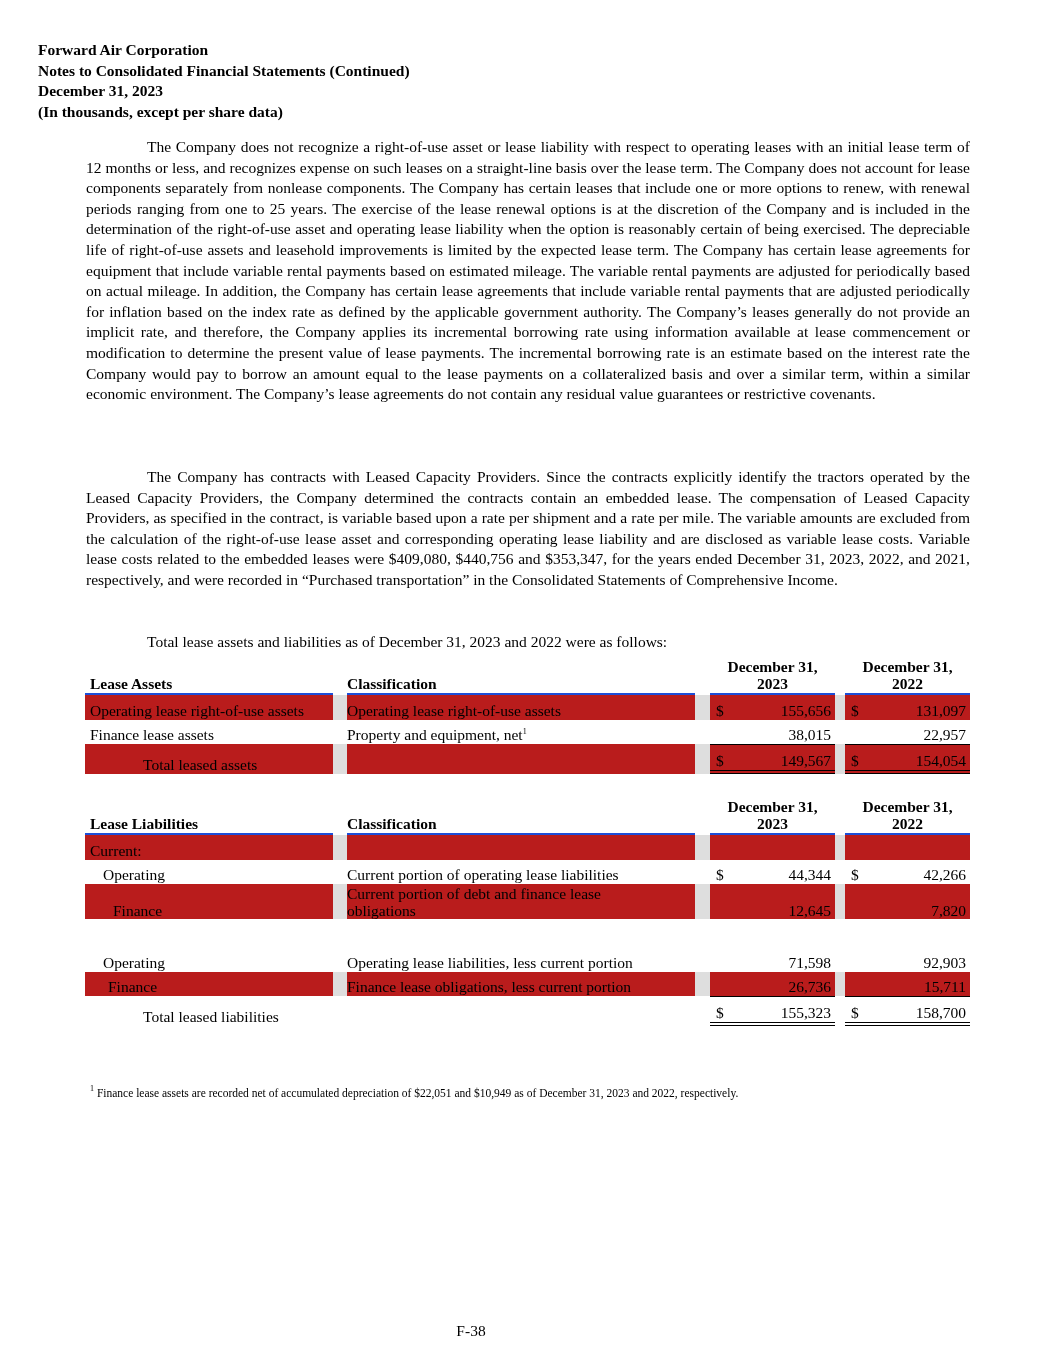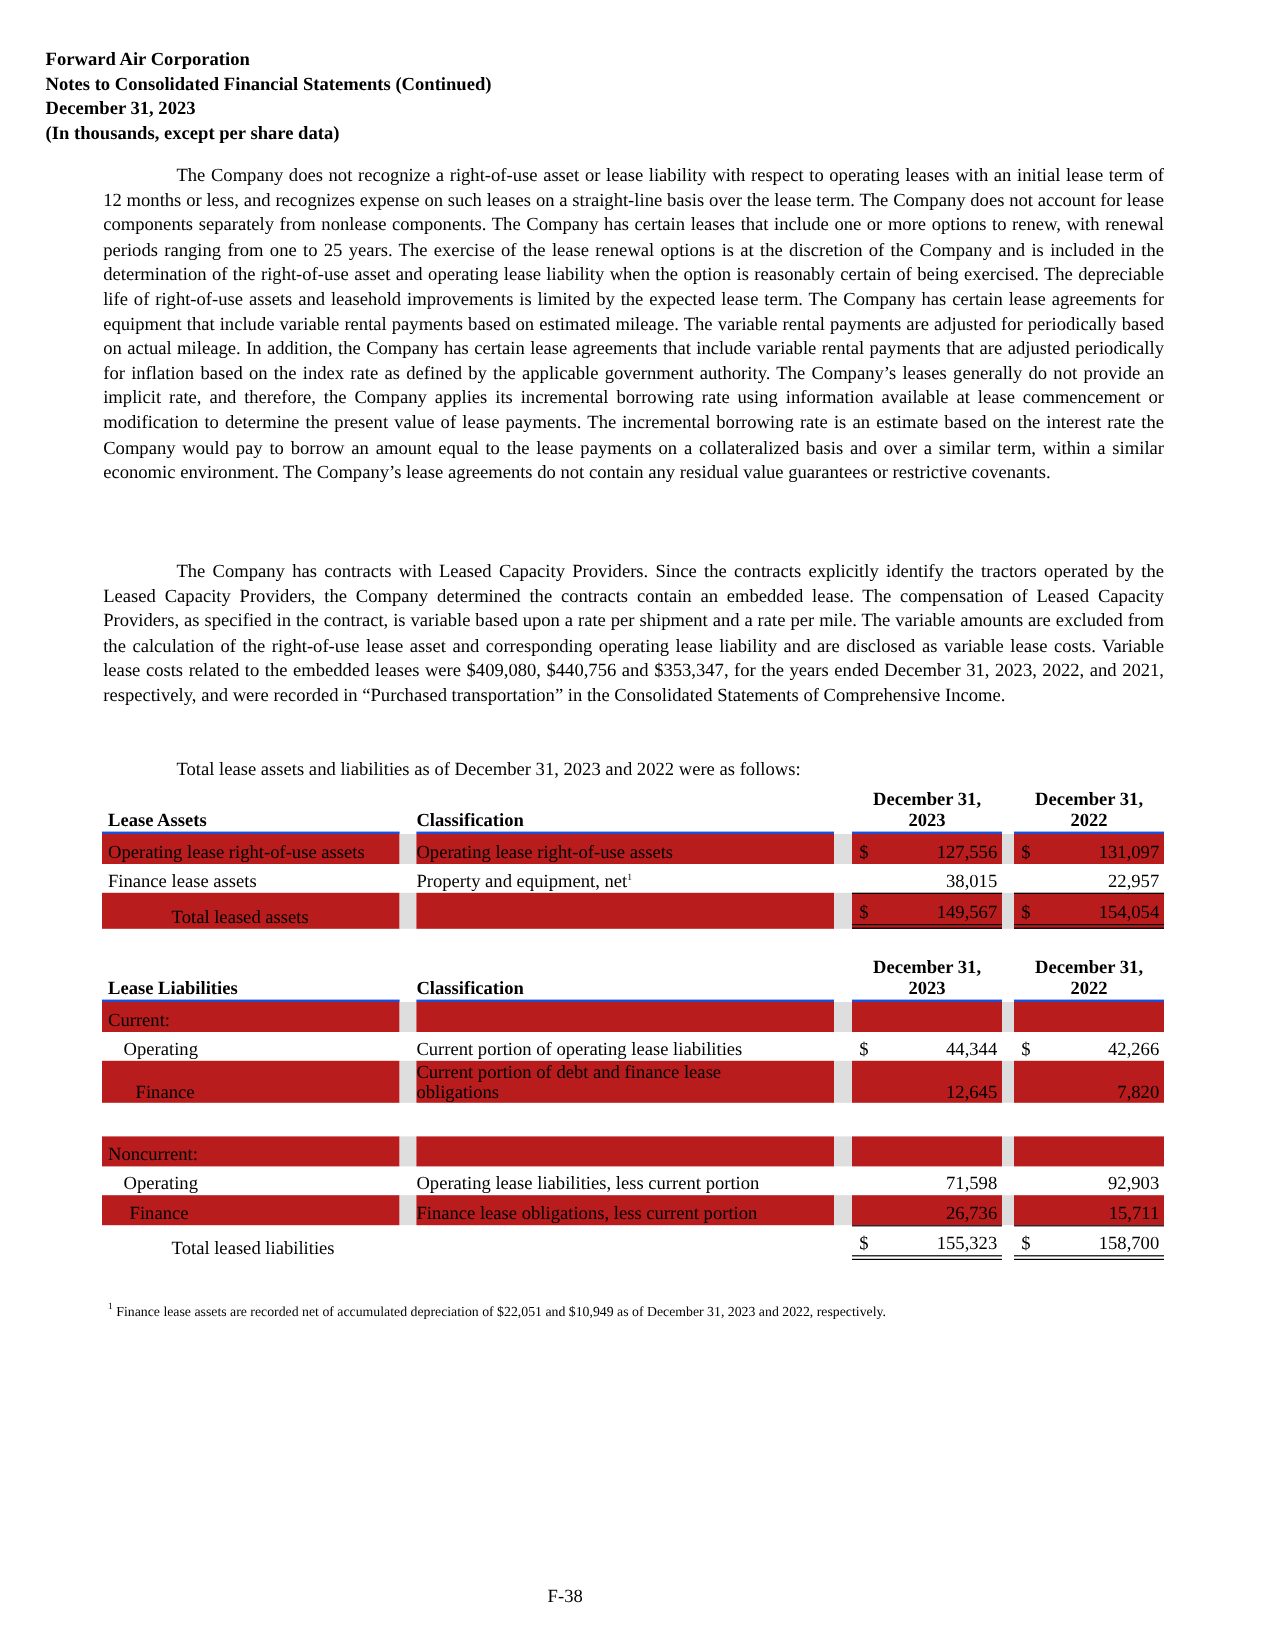--- a/index.html
+++ b/index.html
@@ -84,21 +84,21 @@
     <td class="c4 rule num-h"><span>December 31,</span><br><span>2022</span></td>
   </tr>
   <tr class="shade">
     <td class="c1"><span class="lbl">Operating lease right-of-use assets</span></td>
     <td class="g1"></td>
     <td class="c2">Operating lease right-of-use assets</td>
     <td class="g2"></td>
     <td class="c3">
           <div class="amt">
             <span>$</span>
-            <span>127,556</span>
+            <span>155,656</span>
           </div>
         </td>
     <td class="g3"></td>
     <td class="c4">
           <div class="amt">
             <span>$</span>
             <span>131,097</span>
           </div>
         </td>
   </tr>
@@ -203,29 +203,20 @@
   </tr>
   <tr class="spacer">
     <td class="c1"></td>
         <td class="g1"></td>
         <td class="c2"></td>
         <td class="g2"></td>
         <td class="c3"></td>
         <td class="g3"></td>
         <td class="c4"></td>
   </tr>
-  <tr class="shade">
-    <td class="c1"><span class="lbl">Noncurrent:</span></td>
-    <td class="g1"></td>
-        <td class="c2"></td>
-        <td class="g2"></td>
-        <td class="c3"></td>
-        <td class="g3"></td>
-        <td class="c4"></td>
-  </tr>
   <tr>
     <td class="c1"><span class="ind1">Operating</span></td>
     <td class="g1"></td>
     <td class="c2">Operating lease liabilities, less current portion</td>
     <td class="g2"></td>
     <td class="c3">
           <div class="amt">
             <span></span>
             <span>71,598</span>
           </div>

